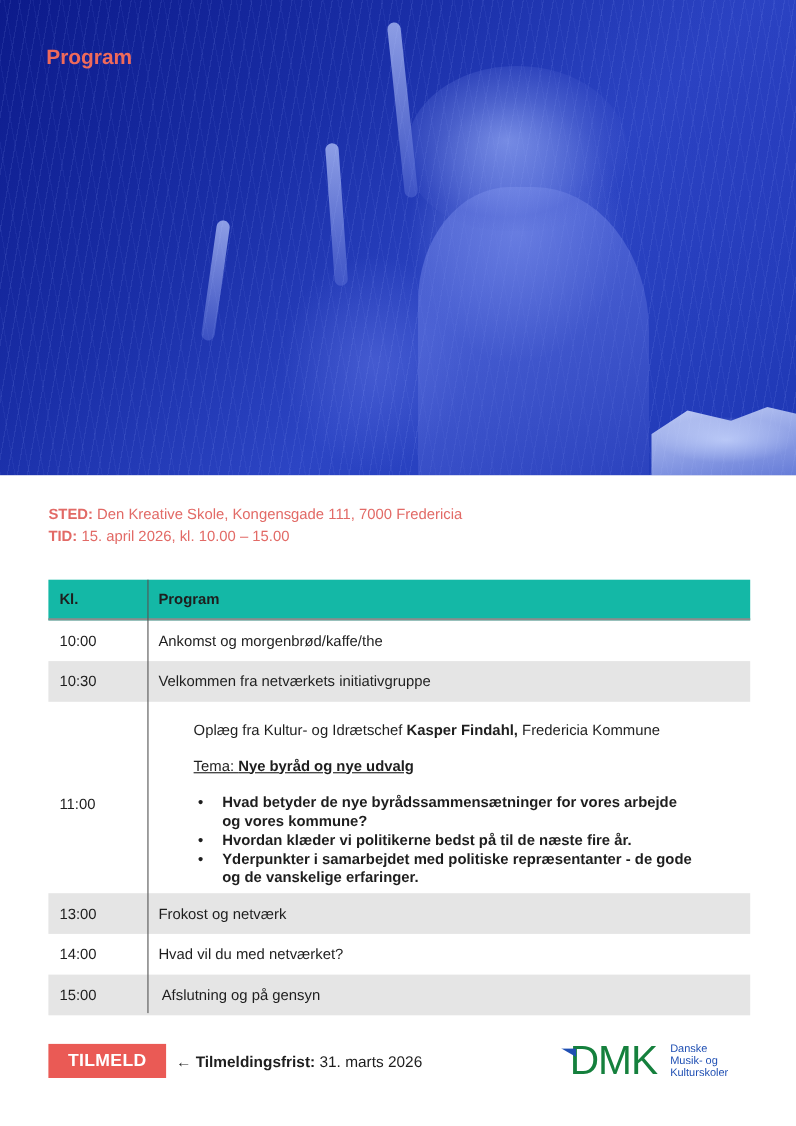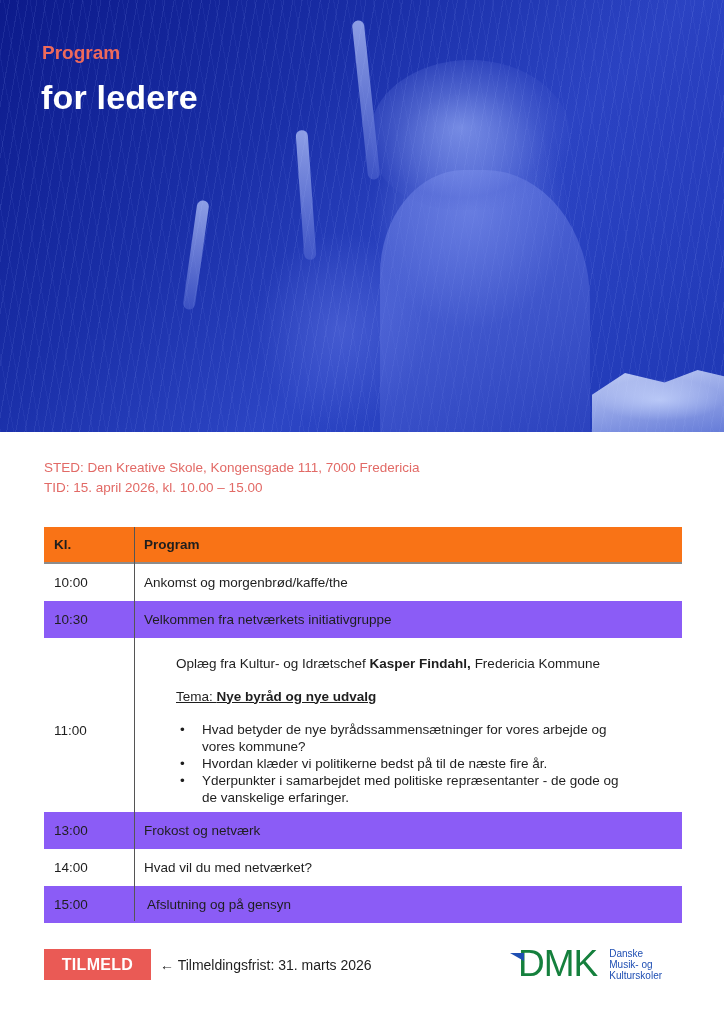--- a/index.html
+++ b/index.html
@@ -47,48 +47,48 @@
     font-size: 19px; font-weight: bold; color: #ef6a5b;
   }
   .title {
     position: absolute; left: 41px; top: 79px;
     font-size: 34px; font-weight: bold; color: #ffffff; line-height: 37px;
     letter-spacing: 0.2px;
   }
   .title span { display: block; }
 
   .info { position: absolute; left: 44px; top: 458px; font-size: 13.5px; color: #e26a66; line-height: 20px; }
-  .info b { font-weight: normal; }
+  .info b { font-weight: bold; }
 
   .table {
     position: absolute; left: 44px; top: 527px; width: 638px;
     font-size: 13.5px; color: #1e1e1e;
   }
   .row { display: flex; position: relative; }
-  .row.shade { background: #8b5cf6; justify-content: space-between; }
+  .row.shade { background: #e5e5e5; justify-content: space-between; }
   .row .time { width: 91px; padding-left: 10px; }
   .row .prog { flex: 1; padding-left: 9px; }
-  .row.head { height: 37px; align-items: center; font-weight: bold; border-bottom: 2px solid #8c8c8c; background: #f97316; }
+  .row.head { height: 37px; align-items: center; font-weight: bold; border-bottom: 2px solid #8c8c8c; background: #14b8a6; }
   .row.single { height: 37px; align-items: center; }
   .vline { position: absolute; left: 134px; top: 527px; width: 1px; height: 394px; background: #555; }
 
   .row.big { padding-top: 10px; height: 174px; align-items: center; gap: 32px; }
   .row.big .prog p { line-height: 17px; }
   .row.big .tema { margin-top: 16px; text-decoration: underline; }
   .row.big ul { margin-top: 16px; list-style: none; }
-  .row.big li { position: relative; padding-left: 22px; line-height: 17px; margin-left: 4px; }
+  .row.big li { position: relative; padding-left: 22px; line-height: 17px; margin-left: 4px; font-weight: bold; }
   .row.big li::before { content: "\2022"; position: absolute; left: 0; top: 0; }
 
   .signup {
     position: absolute; left: 44px; top: 949px; width: 107px; height: 31px;
     background: #ea5a55; color: #ffffff; font-weight: bold; font-size: 16px;
     display: flex; align-items: center; justify-content: center; letter-spacing: 0.3px;
   }
   .deadline { position: absolute; left: 160px; top: 957px; font-size: 14px; color: #1e1e1e; }
-  .deadline b { font-weight: normal; }
+  .deadline b { font-weight: bold; }
 
   .logo { position: absolute; left: 518px; top: 947px; display: flex; align-items: center; }
   .logo .mark { font-size: 37px; font-weight: normal; color: #15803d; letter-spacing: -1px; line-height: 34px; position: relative; }
   .logo .mark::before {
     content: ""; position: absolute; left: -8px; top: 6px; width: 14px; height: 8px;
     background: #1f4fb3; clip-path: polygon(0 0, 100% 0, 100% 100%);
   }
   .logo .sub { margin-left: 12px; font-size: 10px; color: #1f4fb3; line-height: 11px; }
   .logo .sub span { display: block; }
 </style>
@@ -99,21 +99,20 @@
   <div class="rain"></div>
   <div class="stick" style="left:360px;top:20px;height:160px;transform:rotate(-6deg);"></div>
   <div class="stick" style="left:300px;top:130px;height:130px;transform:rotate(-4deg);"></div>
   <div class="stick" style="left:190px;top:200px;height:110px;transform:rotate(8deg);"></div>
   <div class="body-shape"></div>
   <div class="figure"></div>
   <div class="snow"></div>
 
   <div class="kicker">Program</div>
   <h1 class="title">
-    <span>for ledere</span>
   </h1>
 </div>
 
 <div class="info">
   <div>
     <b>STED:</b>
     <span>Den Kreative Skole, Kongensgade 111, 7000 Fredericia</span>
   </div>
   <div>
     <b>TID:</b>

